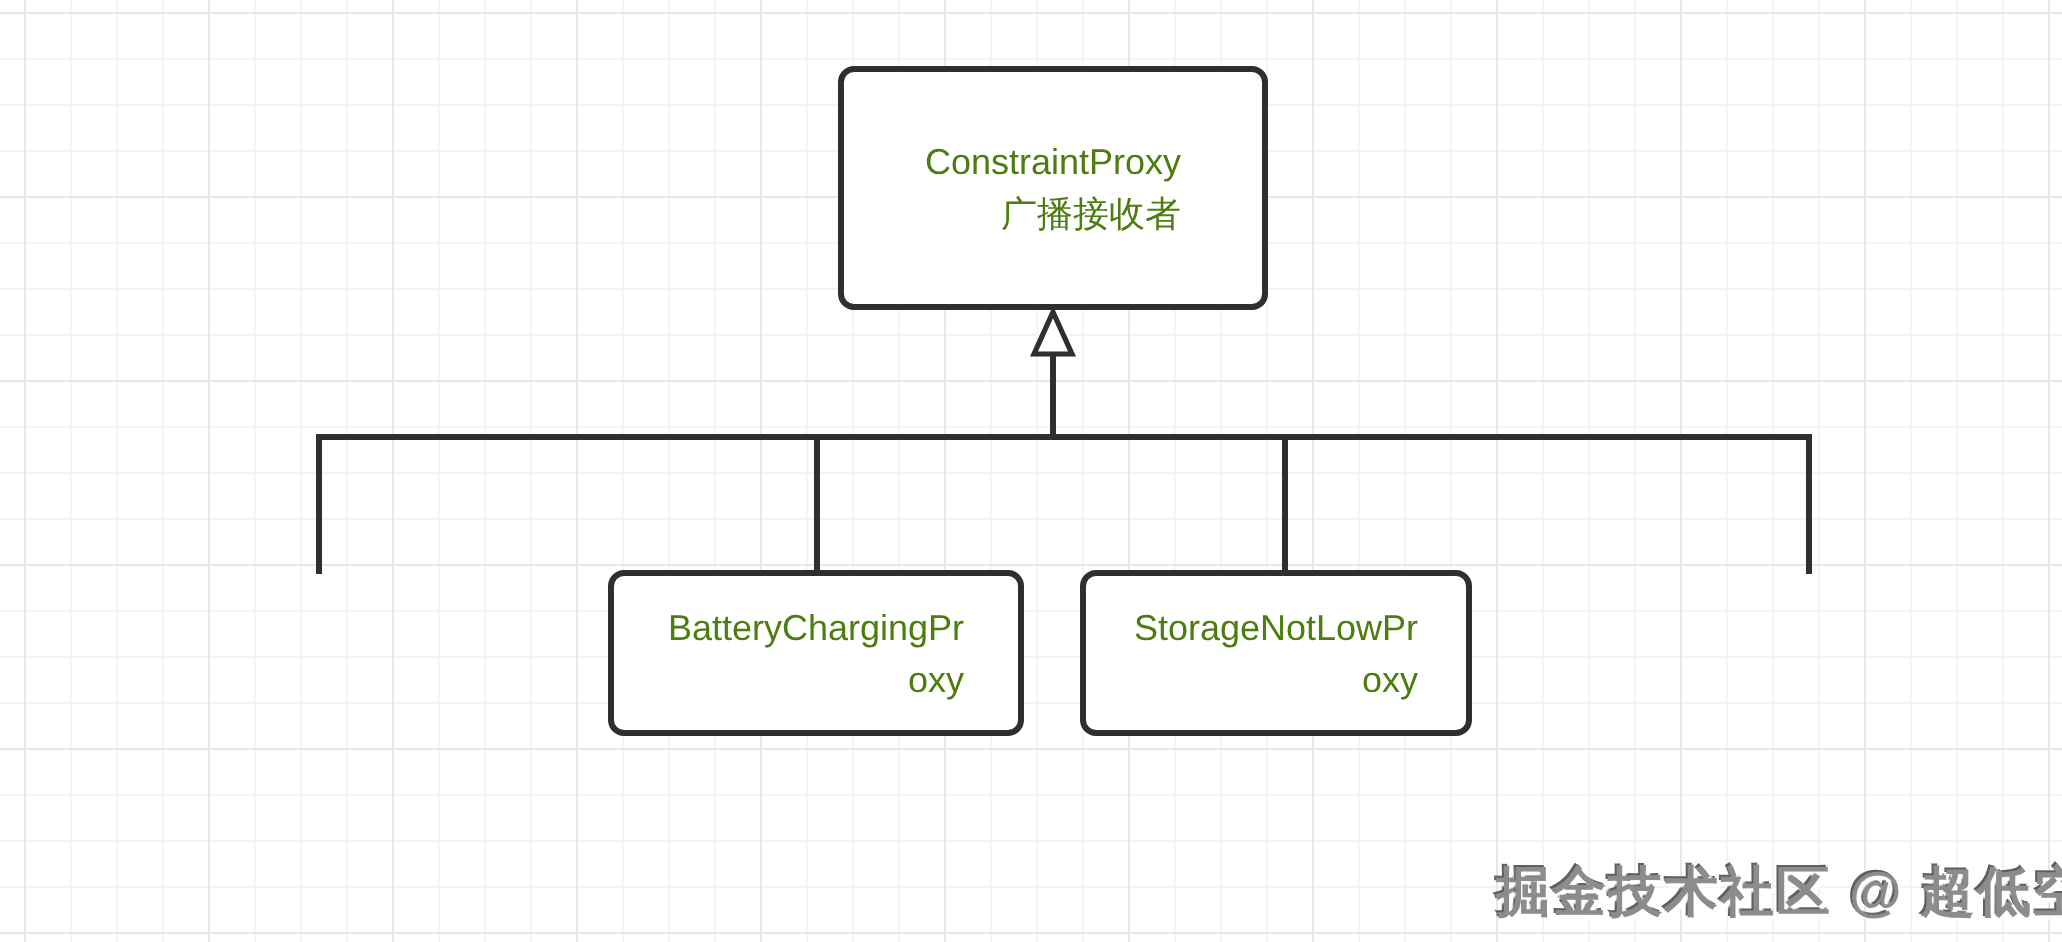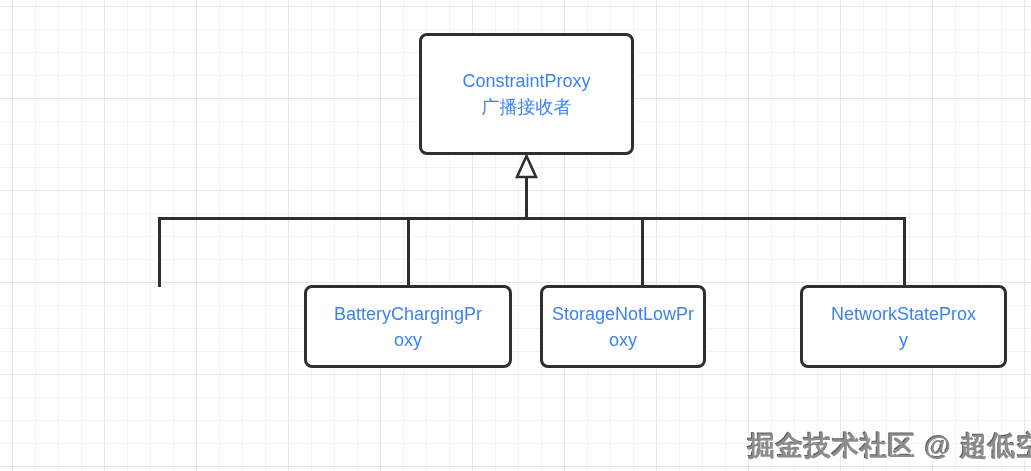--- a/index.html
+++ b/index.html
@@ -26,30 +26,30 @@
     position: absolute;
     background: #ffffff;
     border: 3px solid #2f2f2f;
     border-radius: 8px;
     display: flex;
     align-items: center;
     justify-content: center;
   }
   .node-label {
     white-space: pre-line;
-    text-align: center;
-    color: #3b82f6;
+    text-align: right;
+    color: #4d7c0f;
     font-size: 18px;
     line-height: 26px;
   }
 
   #node-root   { left: 419px; top: 33px;  width: 215px; height: 122px; }
   #node-child0 { left: 57px;  top: 285px; width: 208px; height: 83px; }
   #node-child1 { left: 304px; top: 285px; width: 208px; height: 83px; }
-  #node-child2 { left: 540px; top: 285px; width: 166px; height: 83px; }
+  #node-child2 { left: 540px; top: 285px; width: 196px; height: 83px; }
   #node-child3 { left: 800px; top: 285px; width: 207px; height: 83px; }
 
   .line { position: absolute; background: #2f2f2f; }
   #line-stem  { left: 525px; top: 176px; width: 3px;   height: 44px; }
   #line-bus   { left: 158px; top: 217px; width: 748px; height: 3px; }
   #line-drop0 { left: 158px; top: 217px; width: 3px;   height: 70px; }
   #line-drop1 { left: 407px; top: 217px; width: 3px;   height: 70px; }
   #line-drop2 { left: 641px; top: 217px; width: 3px;   height: 70px; }
   #line-drop3 { left: 903px; top: 217px; width: 3px;   height: 70px; }
 
@@ -89,20 +89,16 @@
   </div>
 
   <div class="node" id="node-child1">
     <div class="node-label">BatteryChargingPr
 oxy</div>
   </div>
   <div class="node" id="node-child2">
     <div class="node-label">StorageNotLowPr
 oxy</div>
   </div>
-  <div class="node" id="node-child3">
-    <div class="node-label">NetworkStateProx
-y</div>
-  </div>
 
   <div class="watermark">掘金技术社区 @ 超低空</div>
 
 </div>
 
 </body></html>

